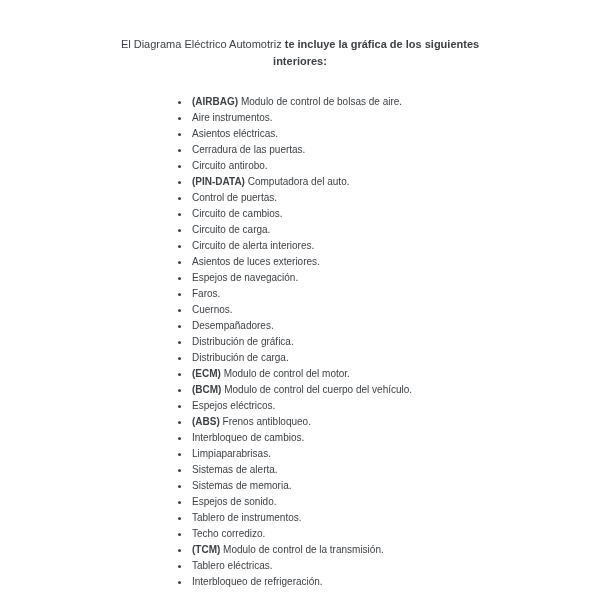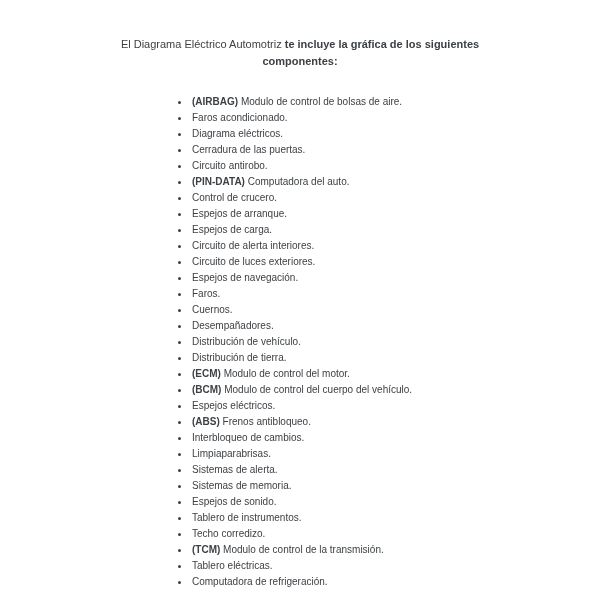--- a/index.html
+++ b/index.html
@@ -49,48 +49,48 @@
     font-size: 9px;
   }
   ul.components li strong {
     font-weight: 700;
   }
 </style>
 </head>
 <body>
 
 <div class="page">
-  <h1 class="title"><span>El Diagrama Eléctrico Automotriz </span><strong><span>te incluye la gráfica de los siguientes</span><br><span>componentes:</span></strong>
+  <h1 class="title"><span>El Diagrama Eléctrico Automotriz </span><strong><span>te incluye la gráfica de los siguientes</span><br><span>interiores:</span></strong>
   </h1>
   <ul class="components">
       <li><strong>(AIRBAG)</strong> Modulo de control de bolsas de aire.</li>
-      <li>Faros acondicionado.</li>
-      <li>Diagrama eléctricos.</li>
+      <li>Aire instrumentos.</li>
+      <li>Asientos eléctricas.</li>
       <li>Cerradura de las puertas.</li>
       <li>Circuito antirobo.</li>
       <li><strong>(PIN-DATA)</strong> Computadora del auto.</li>
-      <li>Control de crucero.</li>
-      <li>Espejos de arranque.</li>
-      <li>Espejos de carga.</li>
+      <li>Control de puertas.</li>
+      <li>Circuito de cambios.</li>
+      <li>Circuito de carga.</li>
       <li>Circuito de alerta interiores.</li>
-      <li>Circuito de luces exteriores.</li>
+      <li>Asientos de luces exteriores.</li>
       <li>Espejos de navegación.</li>
       <li>Faros.</li>
       <li>Cuernos.</li>
       <li>Desempañadores.</li>
-      <li>Distribución de vehículo.</li>
-      <li>Distribución de tierra.</li>
+      <li>Distribución de gráfica.</li>
+      <li>Distribución de carga.</li>
       <li><strong>(ECM)</strong> Modulo de control del motor.</li>
       <li><strong>(BCM)</strong> Modulo de control del cuerpo del vehículo.</li>
       <li>Espejos eléctricos.</li>
       <li><strong>(ABS)</strong> Frenos antibloqueo.</li>
       <li>Interbloqueo de cambios.</li>
       <li>Limpiaparabrisas.</li>
       <li>Sistemas de alerta.</li>
       <li>Sistemas de memoria.</li>
       <li>Espejos de sonido.</li>
       <li>Tablero de instrumentos.</li>
       <li>Techo corredizo.</li>
       <li><strong>(TCM)</strong> Modulo de control de la transmisión.</li>
       <li>Tablero eléctricas.</li>
-      <li>Computadora de refrigeración.</li>
+      <li>Interbloqueo de refrigeración.</li>
     </ul>
 </div>
 
 </body></html>

